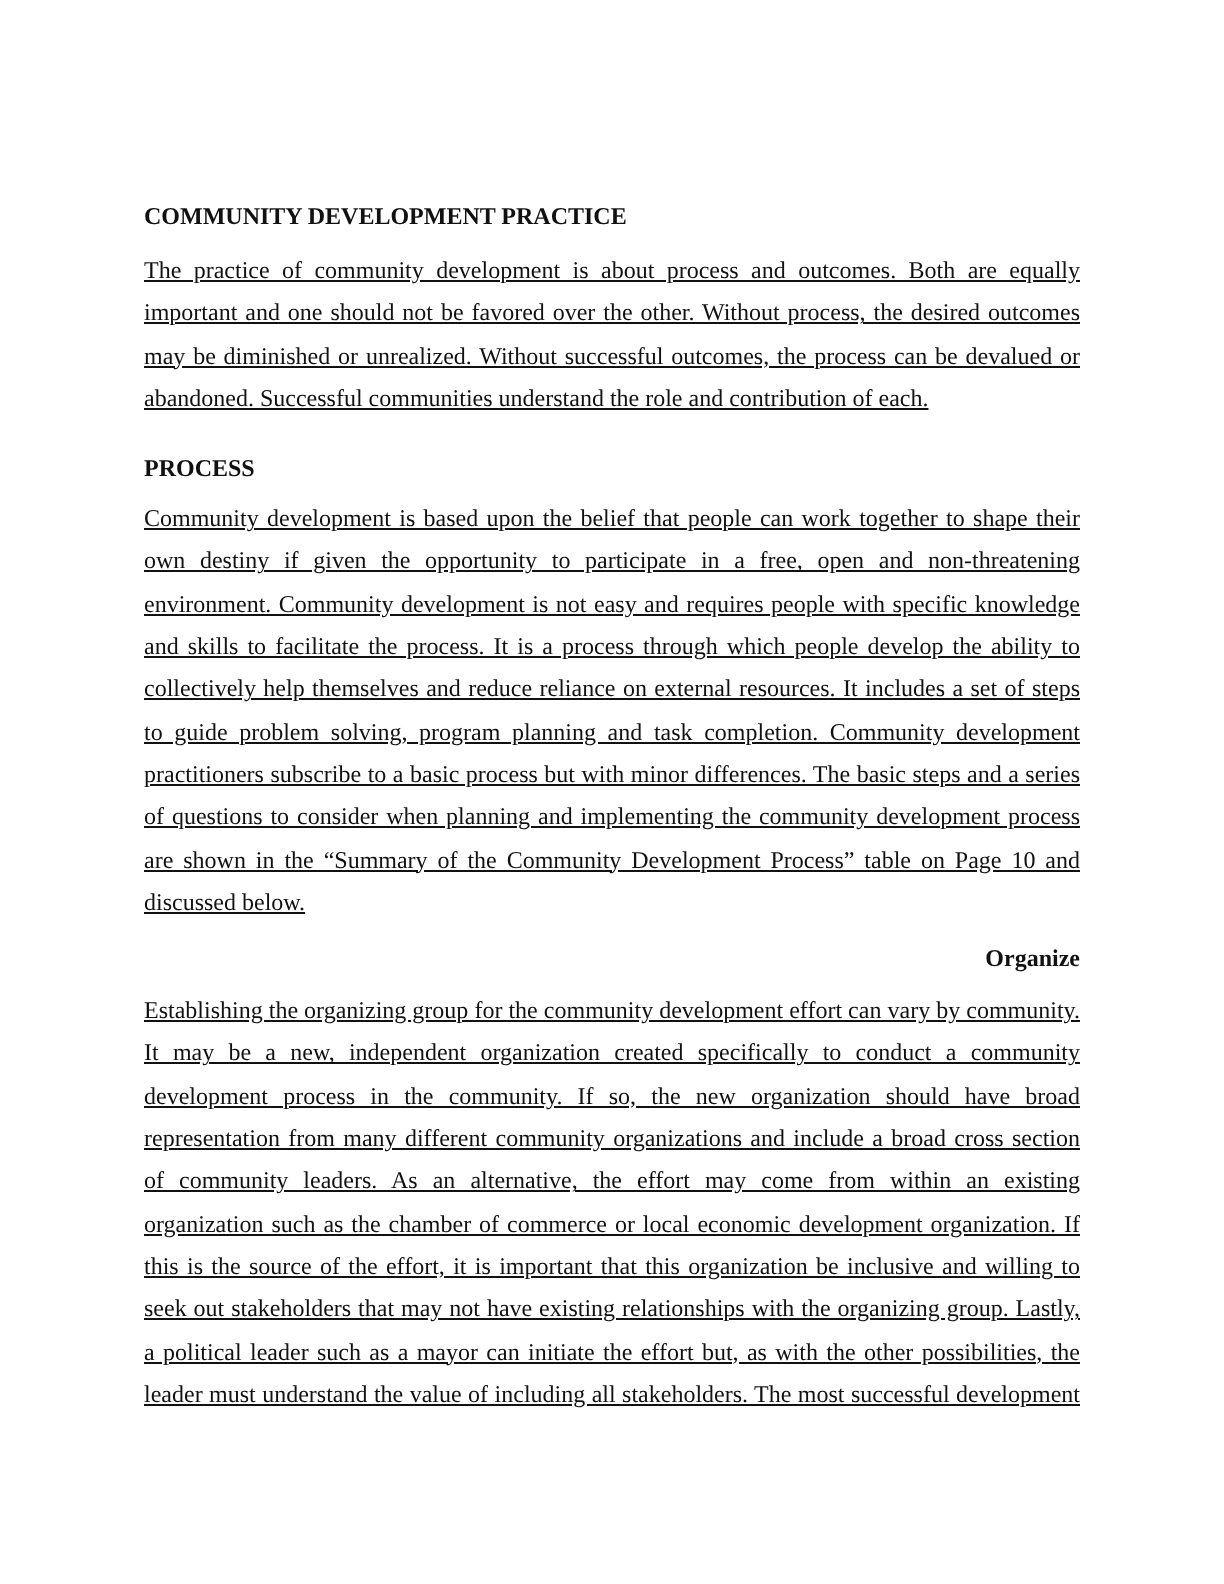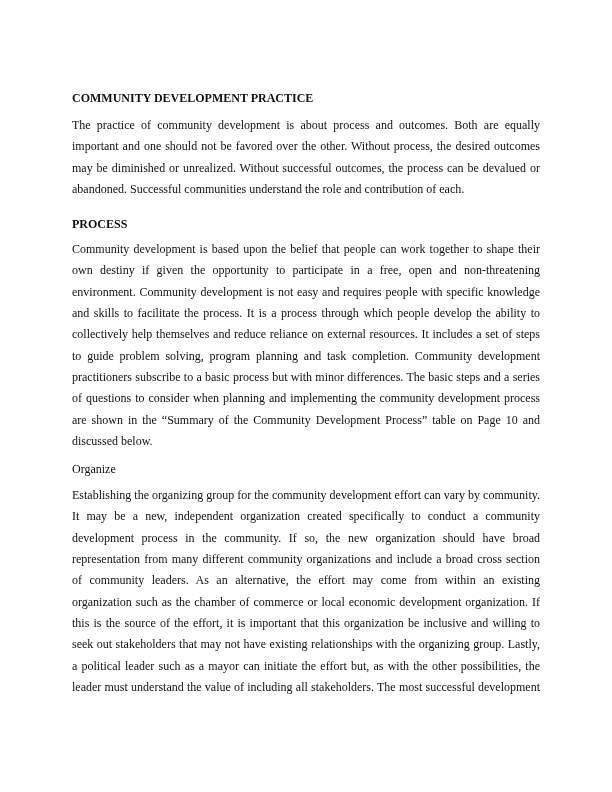--- a/index.html
+++ b/index.html
@@ -1,25 +1,25 @@
 <!DOCTYPE html>
 <html><head>
 <meta charset="utf-8">
 <style>
   html, body { margin: 0; padding: 0; background: #ffffff; }
   body { width: 612px; height: 792px; position: relative; overflow: hidden; }
   .page {
-    position: absolute; left: 72px; top: 90px; width: 468px;
+    position: absolute; left: 72px; top: 100px; width: 468px;
     font-family: "Liberation Serif", serif; font-size: 12px; color: #111;
   }
   .h1 { font-weight: bold; font-size: 12px; margin: 0 0 9px 0; line-height: 16px; }
   .h2 { font-weight: bold; font-size: 12px; margin: 16px 0 7px 0; line-height: 16px; }
-  .h3 { font-weight: normal; font-size: 12px; margin: 0 0 8px 0; line-height: 16px; }
+  .h3 { font-weight: bold; font-size: 12px; margin: 0 0 8px 0; line-height: 16px; text-align: right; }
   p.body {
-    margin: 0 0 9px 0; line-height: 21.3px; text-align: justify;
+    margin: 0 0 9px 0; line-height: 21.3px; text-align: justify; text-decoration: underline;
   }
 </style>
 </head>
 <body>
 
 <div class="page">
   <div class="h1">COMMUNITY DEVELOPMENT PRACTICE</div>
   <p class="body">The practice of community development is about process and outcomes. Both are equally important and one should not be favored over the other. Without process, the desired outcomes may be diminished or unrealized. Without successful outcomes, the process can be devalued or abandoned. Successful communities understand the role and contribution of each.</p>
 
   <div class="h2">PROCESS</div>

